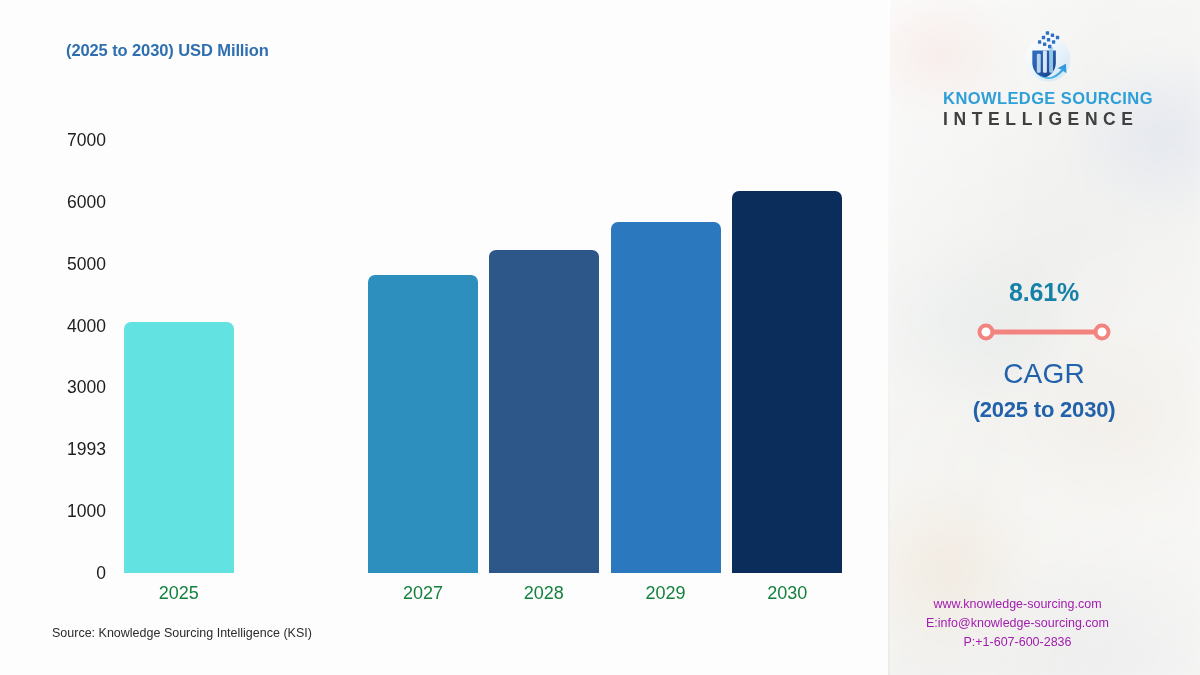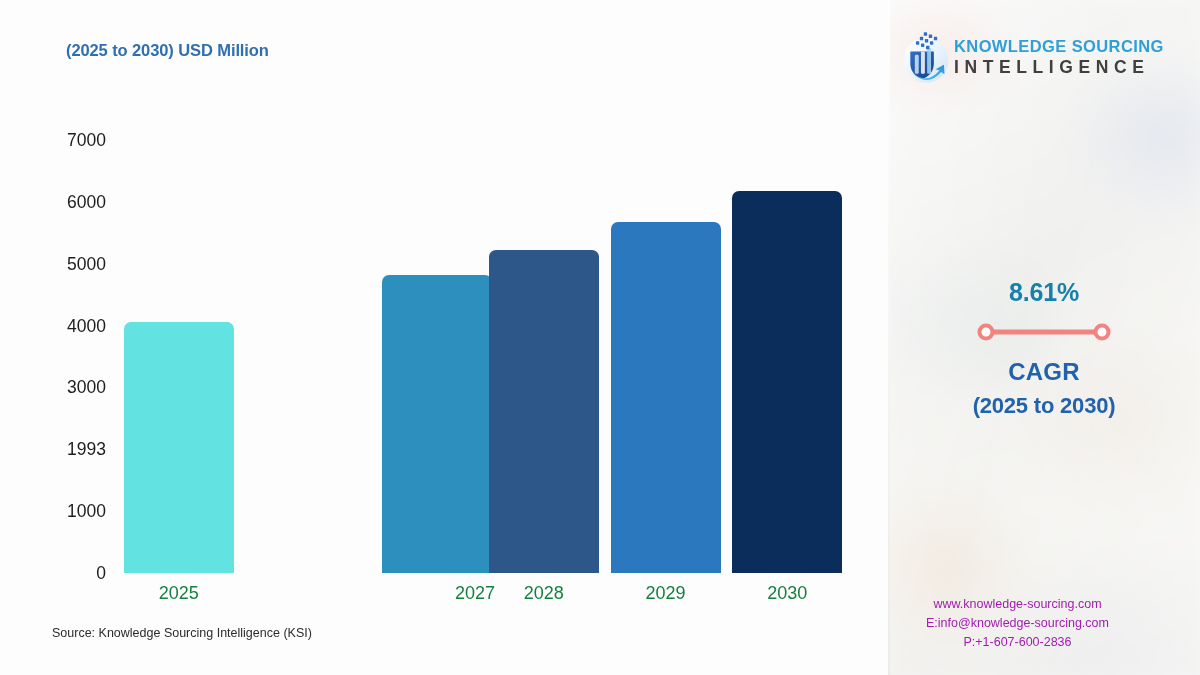--- a/index.html
+++ b/index.html
@@ -152,20 +152,22 @@
     background: linear-gradient(to bottom, rgba(255,255,255,0.9), rgba(235,235,233,0.9));
   }
 
   
   #logo-block {
     position: absolute;
     left: 10px; top: 28px;
     width: 300px; height: 58px;
     display: flex;
     align-items: center;
+    gap: 6px;
+    flex-direction: column;
   }
 
   #logo-mark { width: 56px; height: 56px; flex: none; }
 
   #logo-text { line-height: 1.0; }
 
   #logo-line1 {
     font-size: 16.5px;
     font-weight: bold;
     color: #2f9fd8;
@@ -198,22 +200,22 @@
   }
 
   #cagr-connector {
     position: relative;
     margin: 16px auto 0;
     width: 140px; height: 18px;
   }
 
   #cagr-label {
     margin-top: 17px;
-    font-size: 24px;
-    font-weight: bold;
+    font-size: 28px;
+    font-weight: normal;
     color: #2162ab;
     letter-spacing: 0.2px;
   }
 
   #cagr-period {
     margin-top: 7px;
     font-size: 22px;
     font-weight: bold;
     color: #2162ab;
     letter-spacing: -0.2px;
@@ -267,21 +269,21 @@
           </div>
           <div class="ytick-wrap" style="top: 573px;">
             <div class="ytick">0</div>
           </div>
         </div>
       <div id="bars">
           <div class="bar-slot" style="left: 5.83333px; height: 433px;">
             <div class="bar" title="2025: 4060" style="height: 251.14px; background: rgb(99, 226, 226);"></div>
             <div class="xlabel">2025</div>
           </div>
-          <div class="bar-slot" style="left: 264px; height: 433px; padding-left: 38px;">
+          <div class="bar-slot" style="left: 250px; height: 433px;">
             <div class="bar" title="2027: 4810" style="height: 297.533px; background: rgb(45, 143, 189);"></div>
             <div class="xlabel">2027</div>
           </div>
           <div class="bar-slot" style="left: 370.833px; height: 433px;">
             <div class="bar" title="2028: 5220" style="height: 322.894px; background: rgb(46, 87, 137);"></div>
             <div class="xlabel">2028</div>
           </div>
           <div class="bar-slot" style="left: 492.5px; height: 433px;">
             <div class="bar" title="2029: 5670" style="height: 350.73px; background: rgb(43, 120, 191);"></div>
             <div class="xlabel">2029</div>

